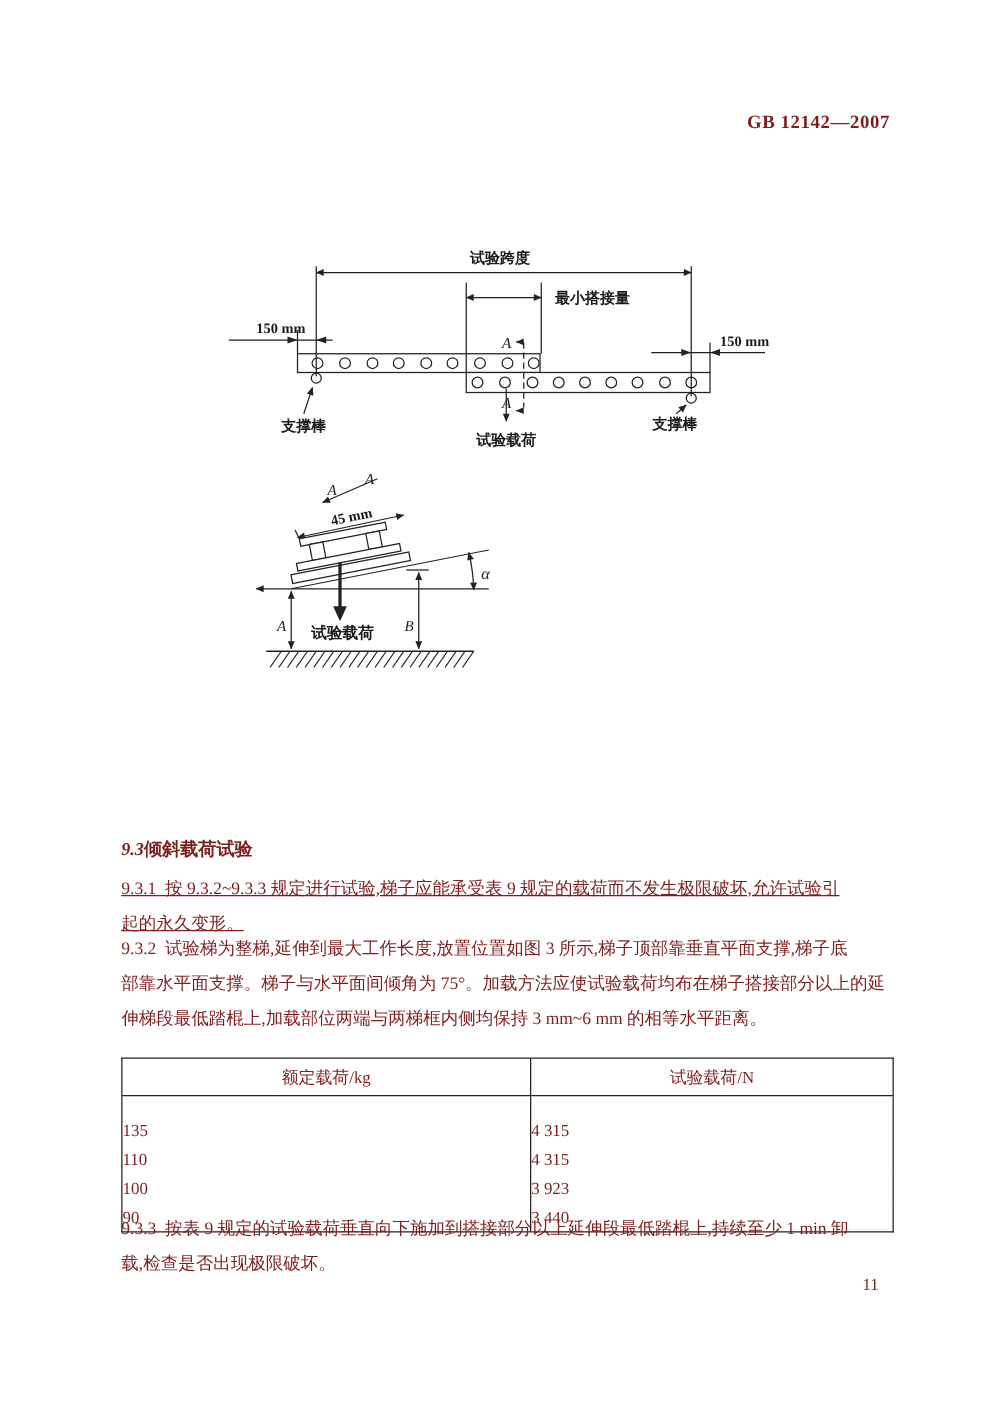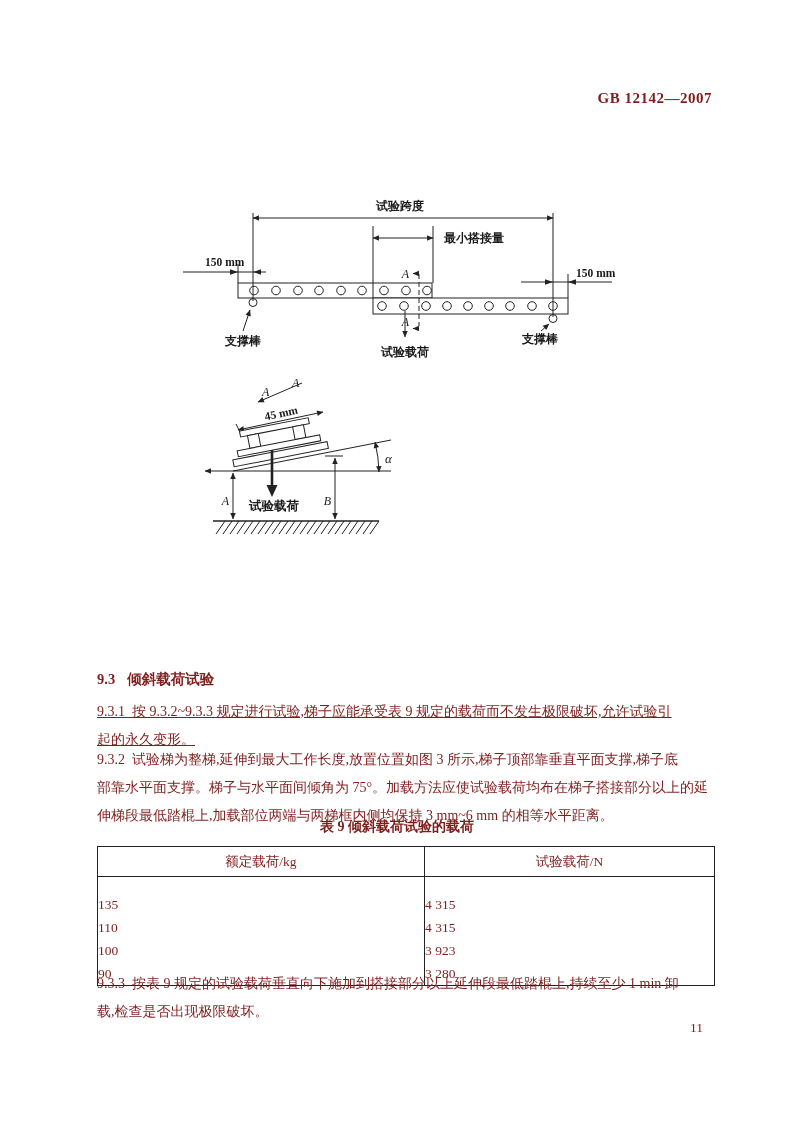--- a/index.html
+++ b/index.html
@@ -11,21 +11,21 @@
   .fig-svg{position:absolute;left:0;top:0;pointer-events:none;}
   .fig-svg line,.fig-svg rect,.fig-svg circle,.fig-svg path,.fig-svg polyline{stroke:#222;fill:none;stroke-width:1;}
   .fig-svg .filled{fill:#222;stroke:none;}
   .fig-svg .whitefill{fill:#fff;}
   .fig-svg text{stroke:none;fill:#1a1a1a;font-family:"Liberation Serif","DejaVu Serif",serif;}
   .fig-svg .cjk{font-size:12px;font-weight:600;}
   .fig-svg .dim{font-size:11.5px;font-weight:600;}
   .fig-svg .ital{font-style:italic;font-size:12px;}
   .caption{position:absolute;left:0;top:608px;width:794px;text-align:center;font-size:14px;font-weight:bold;letter-spacing:1px;}
   .h93{position:absolute;left:97px;top:670px;font-size:14.5px;font-weight:bold;}
-  .h93 .num{margin-right:12px;}
+  .h93 .num{font-style:italic;}
   .clause{position:absolute;left:97px;width:622px;font-size:14px;}
   .clause .line{line-height:28px;white-space:pre-wrap;}
   .c931{top:698px;text-decoration:underline;}
   .c932{top:746px;}
   .c933{top:970px;}
   .tbl-title{position:absolute;left:0;top:818px;width:794px;text-align:center;font-size:14px;font-weight:bold;}
   table.t9{
     position:absolute;left:97px;top:846px;width:618px;border-collapse:collapse;table-layout:fixed;
     border:1.6px solid #222;font-size:13.5px;
   }
@@ -166,21 +166,20 @@
     <div class="line">9.3.1  按 9.3.2~9.3.3 规定进行试验,梯子应能承受表 9 规定的载荷而不发生极限破坏,允许试验引</div>
     <div class="line">起的永久变形。</div>
   </div>
 
   <div class="clause c932">
     <div class="line">9.3.2  试验梯为整梯,延伸到最大工作长度,放置位置如图 3 所示,梯子顶部靠垂直平面支撑,梯子底</div>
     <div class="line">部靠水平面支撑。梯子与水平面间倾角为 75°。加载方法应使试验载荷均布在梯子搭接部分以上的延</div>
     <div class="line">伸梯段最低踏棍上,加载部位两端与两梯框内侧均保持 3 mm~6 mm 的相等水平距离。</div>
   </div>
 
-  <div class="tbl-title">表 9  倾斜载荷试验的载荷</div>
 
   <table class="t9">
     <colgroup>
         <col style="width:53%">
         <col>
       </colgroup>
     <thead>
       <tr>
         <th>额定载荷/kg</th>
         <th>试验载荷/N</th>
@@ -194,21 +193,21 @@
       <tr>
         <td>110</td>
         <td>4 315</td>
       </tr>
       <tr>
         <td>100</td>
         <td>3 923</td>
       </tr>
       <tr>
         <td>90</td>
-        <td>3 280</td>
+        <td>3 440</td>
       </tr>
     </tbody>
   </table>
 
   <div class="clause c933">
     <div class="line">9.3.3  按表 9 规定的试验载荷垂直向下施加到搭接部分以上延伸段最低踏棍上,持续至少 1 min 卸</div>
     <div class="line">载,检查是否出现极限破坏。</div>
   </div>
 
   <div class="pageno">11</div>

